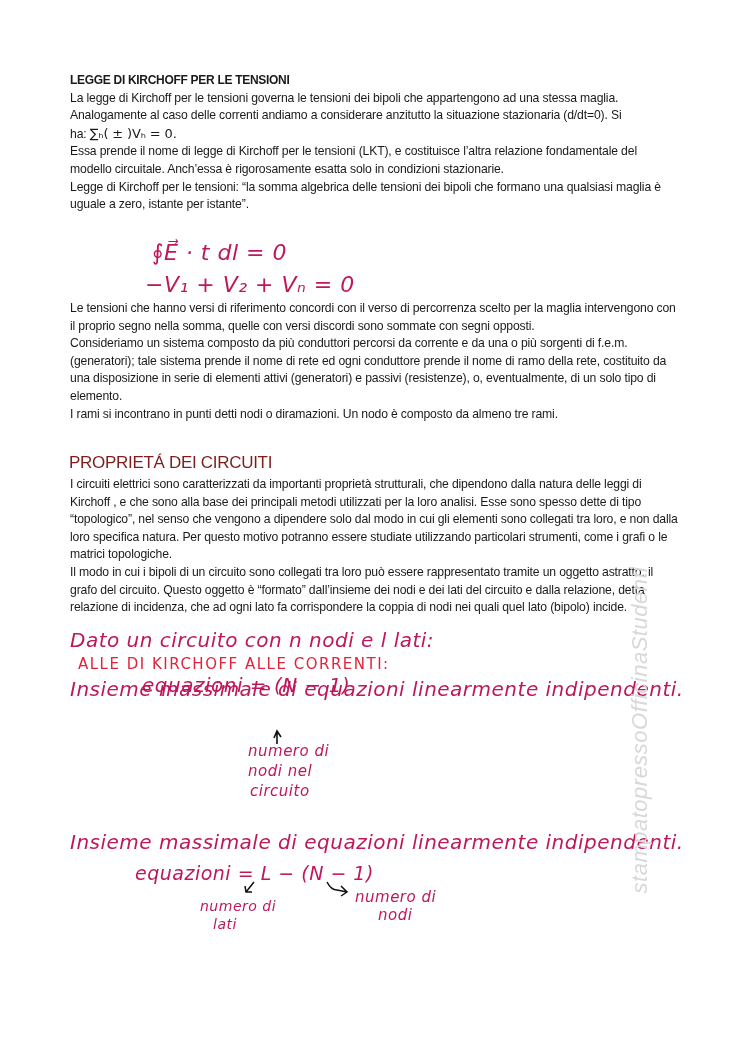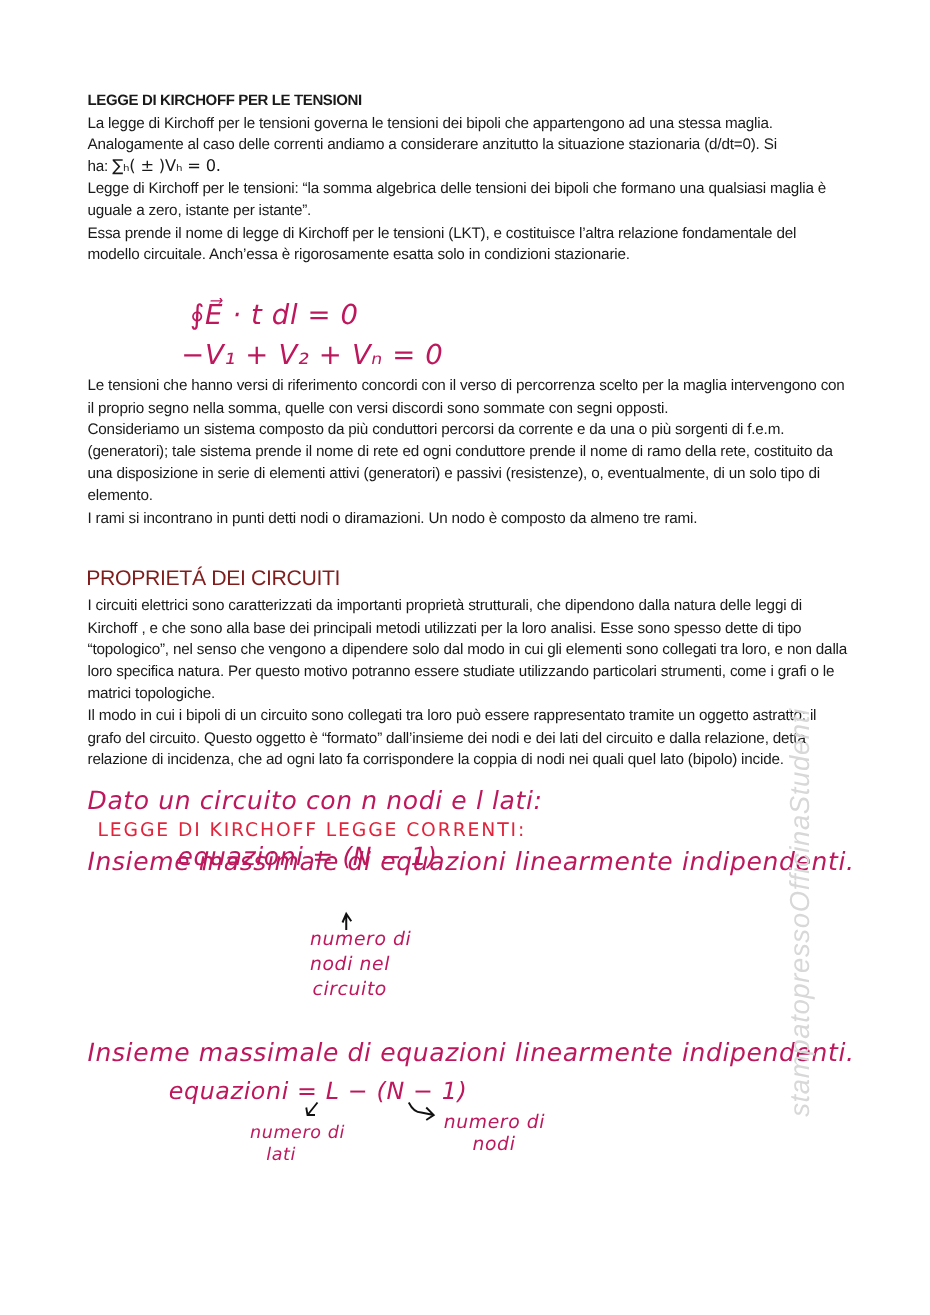--- a/index.html
+++ b/index.html
@@ -23,42 +23,42 @@
 <div class="page">
 
   <div class="text-block" style="top:72px;">
     <div class="heading-bold">LEGGE DI KIRCHOFF PER LE TENSIONI</div>
     <div>La legge di Kirchoff per le tensioni governa le tensioni dei bipoli che appartengono ad una stessa maglia.</div>
     <div>Analogamente al caso delle correnti andiamo a considerare anzitutto la situazione stazionaria (d/dt=0). Si</div>
     <div>
       <span>ha:</span>
       <span class="sum">∑ₕ( ± )Vₕ = 0.</span>
     </div>
+    <div>Essa prende il nome di legge di Kirchoff per le tensioni (LKT), e costituisce l’altra relazione fondamentale del modello circuitale. Anch’essa è rigorosamente esatta solo in condizioni stazionarie.</div>
     <div>Legge di Kirchoff per le tensioni: “la somma algebrica delle tensioni dei bipoli che formano una qualsiasi maglia è uguale a zero, istante per istante”.</div>
-    <div>Essa prende il nome di legge di Kirchoff per le tensioni (LKT), e costituisce l’altra relazione fondamentale del modello circuitale. Anch’essa è rigorosamente esatta solo in condizioni stazionarie.</div>
   </div>
 
   <div class="hw" style="left:152px; top:240px; font-size:22px;">∮E⃗ · t dl = 0</div>
   <div class="hw" style="left:145px; top:272px; font-size:22px;">−V₁ + V₂ + Vₙ = 0</div>
 
   <div class="text-block" style="top:300px;">
     <div>Le tensioni che hanno versi di riferimento concordi con il verso di percorrenza scelto per la maglia intervengono con il proprio segno nella somma, quelle con versi discordi sono sommate con segni opposti.</div>
     <div>Consideriamo un sistema composto da più conduttori percorsi da corrente e da una o più sorgenti di f.e.m. (generatori); tale sistema prende il nome di rete ed ogni conduttore prende il nome di ramo della rete, costituito da una disposizione in serie di elementi attivi (generatori) e passivi (resistenze), o, eventualmente, di un solo tipo di elemento.</div>
     <div>I rami si incontrano in punti detti nodi o diramazioni. Un nodo è composto da almeno tre rami.</div>
   </div>
 
   <div class="section-title">PROPRIETÁ DEI CIRCUITI</div>
 
   <div class="text-block" style="top:476px;">
     <div>I circuiti elettrici sono caratterizzati da importanti proprietà strutturali, che dipendono dalla natura delle leggi di Kirchoff , e che sono alla base dei principali metodi utilizzati per la loro analisi. Esse sono spesso dette di tipo “topologico”, nel senso che vengono a dipendere solo dal modo in cui gli elementi sono collegati tra loro, e non dalla loro specifica natura. Per questo motivo potranno essere studiate utilizzando particolari strumenti, come i grafi o le matrici topologiche.</div>
     <div>Il modo in cui i bipoli di un circuito sono collegati tra loro può essere rappresentato tramite un oggetto astratto: il grafo del circuito. Questo oggetto è “formato” dall’insieme dei nodi e dei lati del circuito e dalla relazione, detta relazione di incidenza, che ad ogni lato fa corrispondere la coppia di nodi nei quali quel lato (bipolo) incide.</div>
   </div>
 
   <div class="hw" style="left:70px; top:628px; font-size:20px;">Dato un circuito con n nodi e l lati:</div>
-  <div class="hw hw-red" style="left:78px; top:655px; font-size:15px;">LEGGE DI KIRCHOFF LEGGE CORRENTI:</div>
+  <div class="hw hw-red" style="left:78px; top:655px; font-size:15px;">ALLE DI KIRCHOFF ALLE CORRENTI:</div>
   <div class="hw" style="left:70px; top:677px; font-size:20px;">Insieme massimale di equazioni linearmente indipendenti.</div>
   <div class="hw" style="left:142px; top:673px; font-size:20px;text-align:right;">equazioni = (N − 1)</div>
 
   <svg class="hwsvg" style="left:270px; top:728px;" width="20" height="20">
     <path d="M4 10 L7 3 L11 9 M7 4 L7 16" stroke="#111" stroke-width="1.6" fill="none"></path>
   </svg>
 
   <div class="hw" style="left:248px; top:742px; font-size:15px;">numero di</div>
   <div class="hw" style="left:248px; top:762px; font-size:15px;">nodi nel</div>
   <div class="hw" style="left:250px; top:782px; font-size:15px;">circuito</div>

